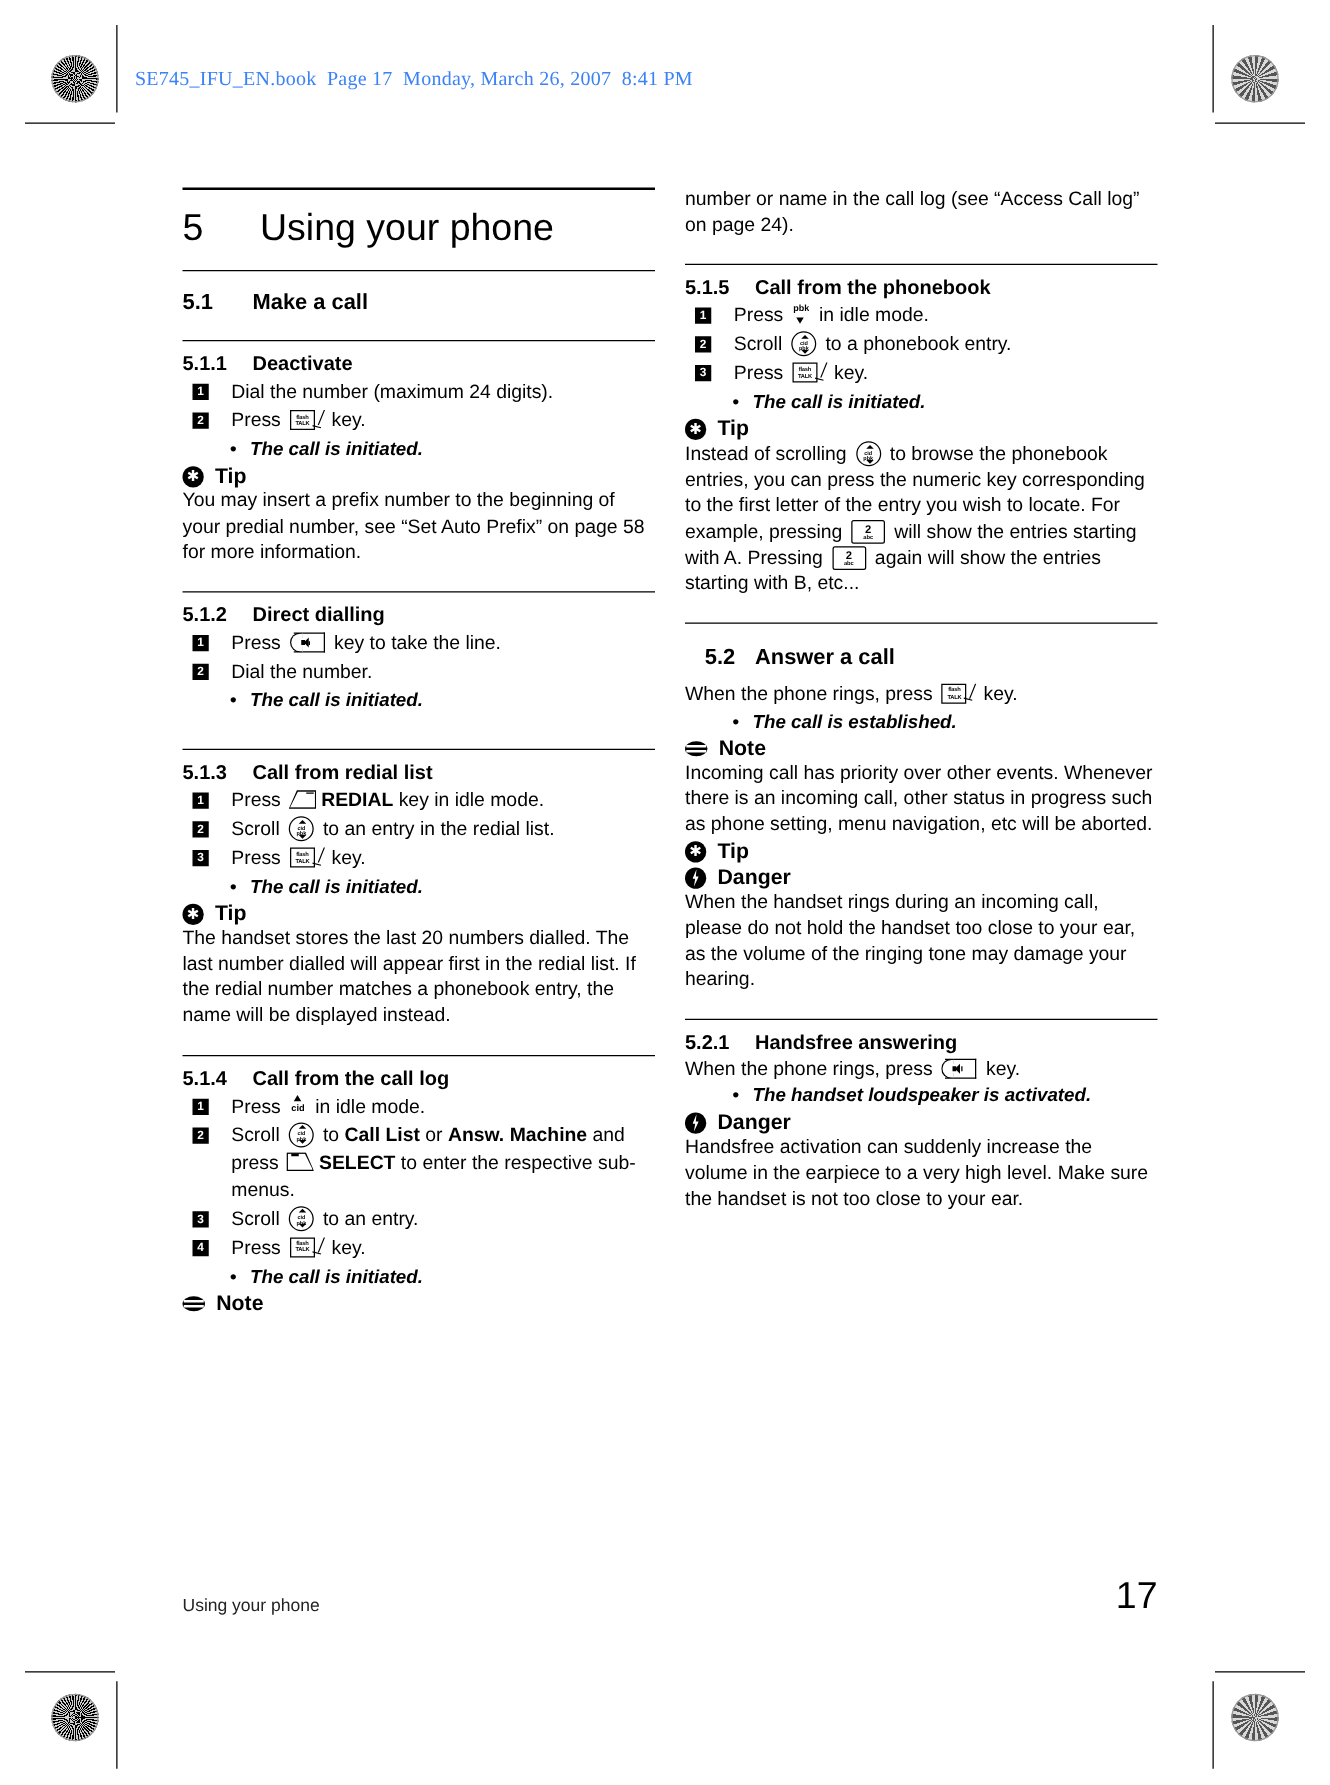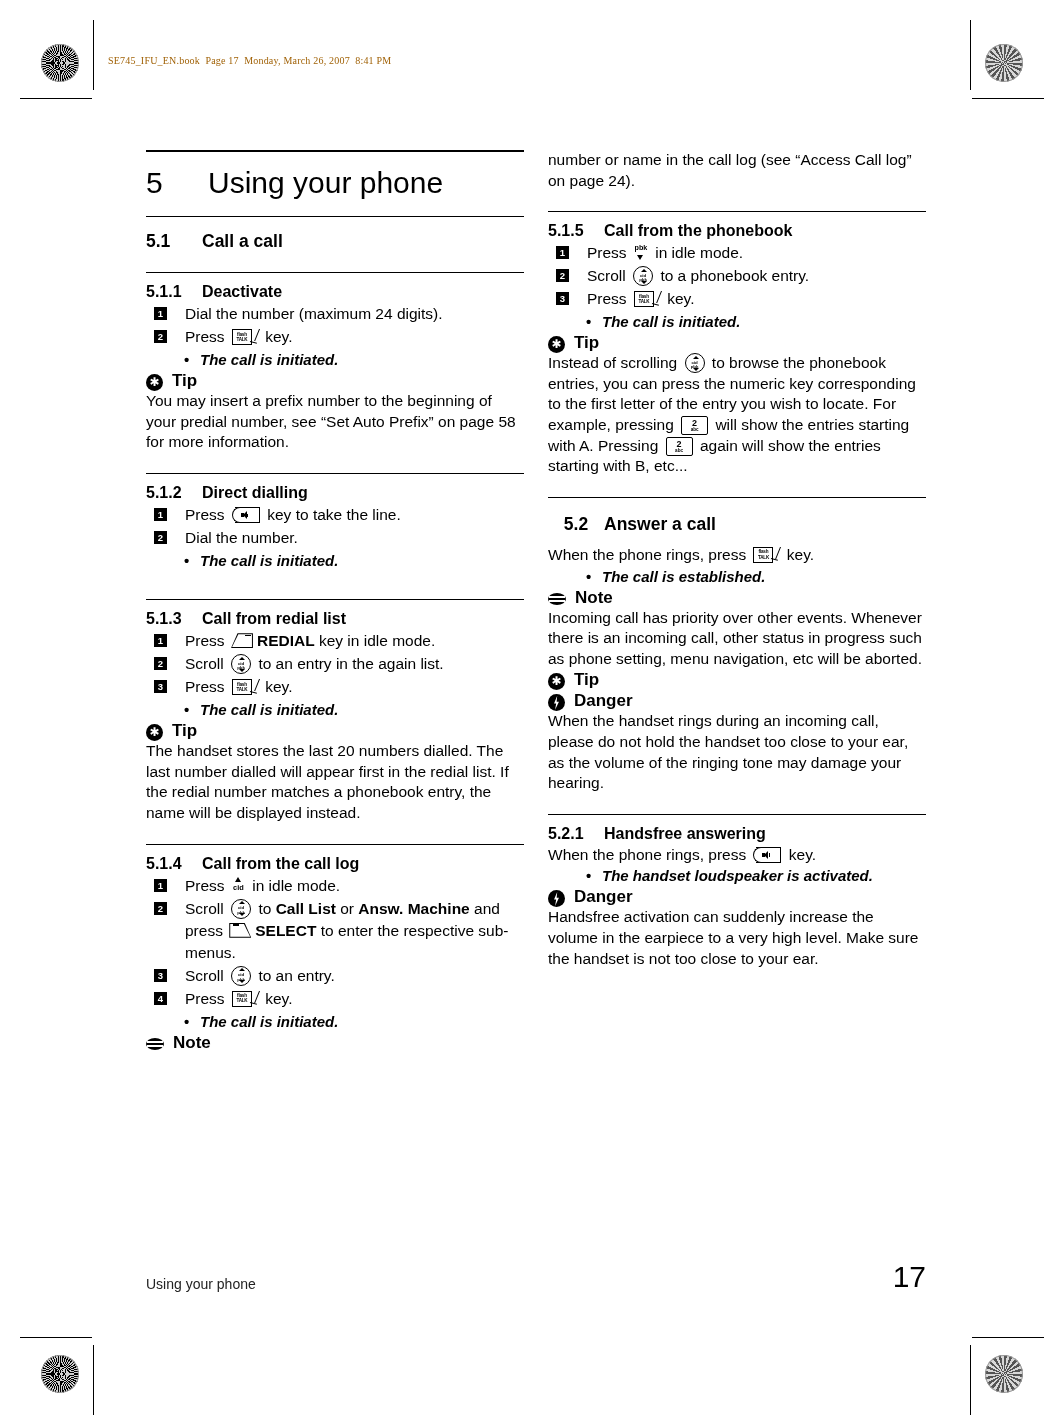--- a/index.html
+++ b/index.html
@@ -17,22 +17,22 @@
       repeating-conic-gradient(#000 0deg 4deg,#cfcfcf 4deg 8deg);
     box-shadow:inset 0 0 0 1px #999;}
   .rosette.r2{background:
       repeating-conic-gradient(#555 0deg 9deg,#d8d8d8 9deg 18deg);}
 
   .trimline{position:absolute;background:#000;}
 
   
   .run-head{
     position:absolute;left:108px;top:55px;
-    font-family:"Liberation Serif",serif;font-size:10px;letter-spacing:.2px;
-    white-space:pre;color:#a16207;
+    font-family:"Liberation Serif",serif;font-size:16px;letter-spacing:.2px;
+    white-space:pre;color:#3b82f6;
   }
 
   
   .page{position:absolute;left:0;top:0;width:1064px;height:1428px;}
   .content{position:absolute;left:146px;top:150px;width:780px;}
 
   .col{position:absolute;top:0;width:378px;}
   .col.left{left:0;}
   .col.right{left:402px;}
 
@@ -76,21 +76,21 @@
   ul.bullets{list-style:none;margin:0 0 0 0;padding:0;font-weight:bold;}
   ul.bullets li{
     font-size:15px;line-height:21px;font-style:italic;
     padding-left:54px;position:relative;
   }
   ul.bullets li:before{
     content:"\2022";position:absolute;left:38px;font-style:normal;
   }
 
   
-  .callout{display:flex;align-items:flex-end;gap:9px;margin:1px 0 0 0;}
+  .callout{display:flex;align-items:center;gap:9px;margin:1px 0 0 0;}
   .callout .ctext{font-size:17px;font-weight:bold;}
 
   .ic-tip{width:17px;height:17px;border-radius:50%;background:#000;
     position:relative;flex:0 0 17px;}
   .ic-tip:before{content:"\2731";position:absolute;left:0;top:0;width:17px;
     height:17px;line-height:17px;text-align:center;color:#fff;font-size:12px;}
 
   .ic-note{width:18px;height:18px;flex:0 0 18px;position:relative;}
   .ic-note .el{position:absolute;left:0;top:3px;width:18px;height:12px;
     border-radius:50%;background:#000;}
@@ -241,21 +241,21 @@
 
     <div class="rule"></div>
     <h1 class="chapter">
       <span class="num">5</span>
       <span class="ttl">Using your phone</span>
     </h1>
     <div class="rule"></div>
 
     <h2 class="sec">
       <span class="num">5.1</span>
-      <span>Call a call</span>
+      <span>Make a call</span>
     </h2>
 
     <div class="gap-s"></div>
     <div class="rule thin"></div>
     <div class="gap-s"></div>
 
     <h3 class="sub">
       <span class="num">5.1.1</span>
       <span>Deactivate</span>
     </h3>
@@ -312,21 +312,21 @@
       <span class="num">5.1.3</span>
       <span>Call from redial list</span>
     </h3>
     <ol class="steps">
       <li>
         <span class="stepnum">1</span>
         <span class="steptxt"><span>Press </span><span class="key k-soft left"><span class="shape"></span><span class="inner"></span><span class="dash"></span></span><b class="kw">REDIAL</b><span> key in idle mode.</span></span>
       </li>
       <li>
         <span class="stepnum">2</span>
-        <span class="steptxt"><span>Scroll </span><span class="key k-scroll"><span class="ring"></span><span class="up"></span><span class="dn"></span><span class="lb">cid</span><span class="lb2">pbk</span></span><span> to an entry in the again list.</span></span>
+        <span class="steptxt"><span>Scroll </span><span class="key k-scroll"><span class="ring"></span><span class="up"></span><span class="dn"></span><span class="lb">cid</span><span class="lb2">pbk</span></span><span> to an entry in the redial list.</span></span>
       </li>
       <li>
         <span class="stepnum">3</span>
         <span class="steptxt"><span>Press </span><span class="key k-talk"><span class="box"></span><span class="t1">flash</span><span class="t2">TALK</span><span class="tail"></span></span><span> key.</span></span>
       </li>
     </ol>
     <ul class="bullets">
       <li>The call is initiated.</li>
     </ul>
     <div class="callout">

